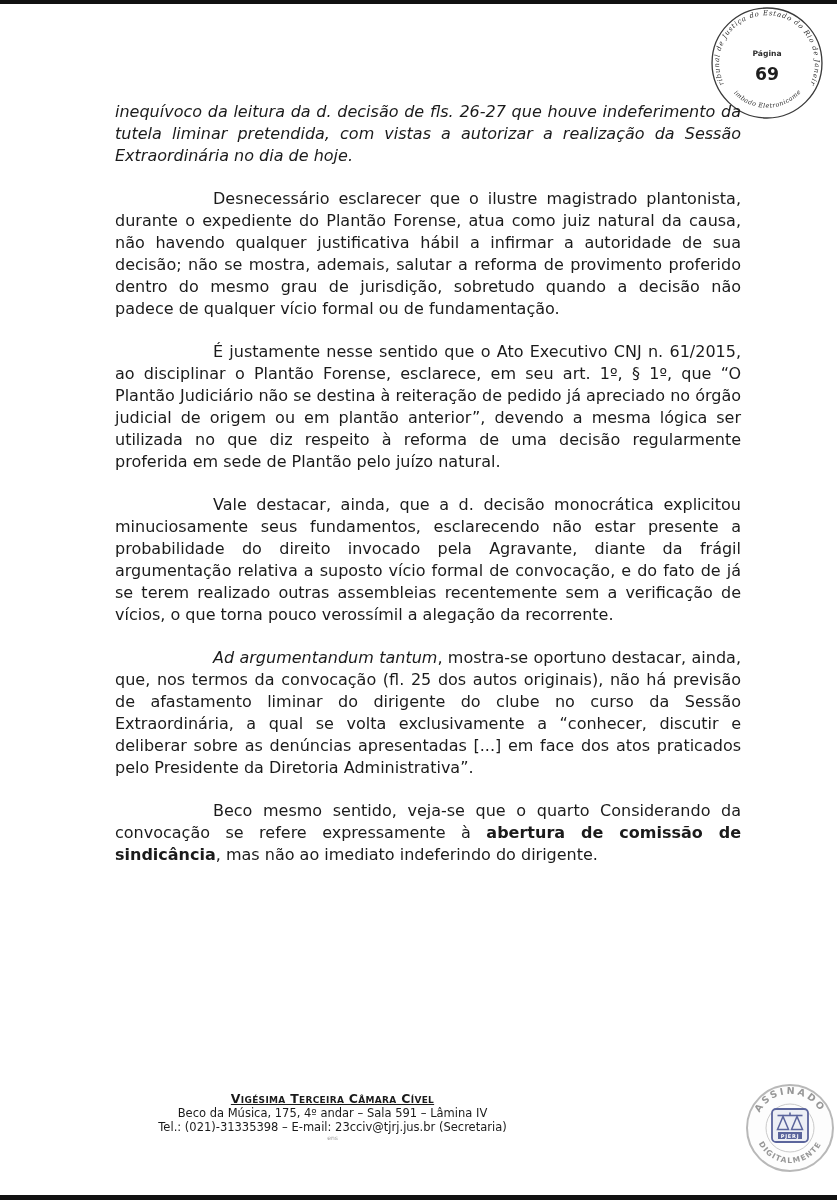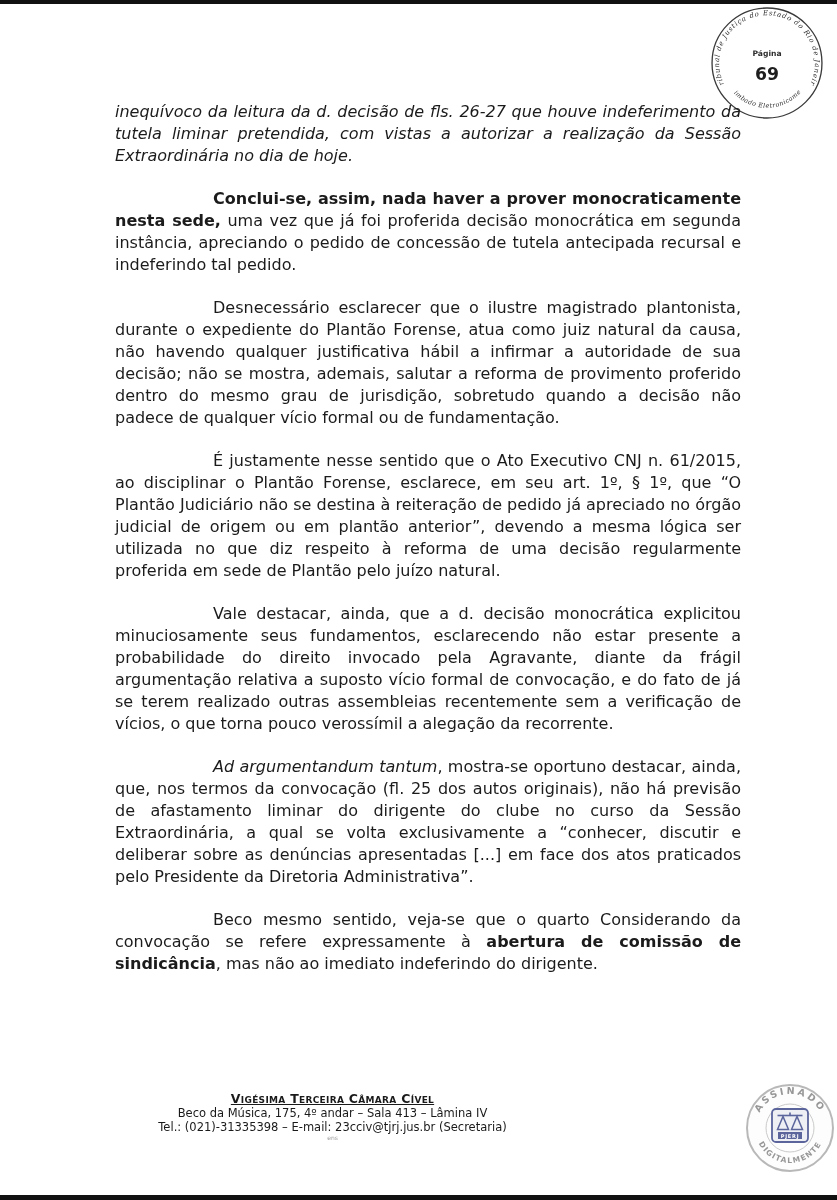--- a/index.html
+++ b/index.html
@@ -81,31 +81,30 @@
     <text x="56" y="49" text-anchor="middle" font-size="7.5" font-weight="bold" fill="#2e2e2e">Página</text>
     <text x="56" y="73" text-anchor="middle" font-size="17" font-weight="bold" fill="#1e1e1e">69</text>
     <text font-family="DejaVu Serif, serif" font-style="italic" font-size="6.2" fill="#2e2e2e" letter-spacing="0.4">
       <textPath href="#arcTopB" startOffset="50%" text-anchor="middle">Carimbado Eletronicamente</textPath>
     </text>
   </svg>
 </div>
 
 <div class="doc-body">
   <p class="no-indent"><span>inequívoco da leitura da d. decisão de fls. 26-27 que houve indeferimento da tutela liminar pretendida, com vistas a autorizar a realização da Sessão Extraordinária no dia de hoje.</span></p>
-  <p><span class="b">Conclui-se, assim, nada haver a prover monocraticamente nesta sede,</span><span> uma vez que já foi proferida decisão monocrática em segunda instância, apreciando o pedido de concessão de tutela antecipada recursal e indeferindo tal pedido.</span></p>
   <p><span>Desnecessário esclarecer que o ilustre magistrado plantonista, durante o expediente do Plantão Forense, atua como juiz natural da causa, não havendo qualquer justificativa hábil a infirmar a autoridade de sua decisão; não se mostra, ademais, salutar a reforma de provimento proferido dentro do mesmo grau de jurisdição, sobretudo quando a decisão não padece de qualquer vício formal ou de fundamentação.</span></p>
   <p><span>É justamente nesse sentido que o Ato Executivo CNJ n. 61/2015, ao disciplinar o Plantão Forense, esclarece, em seu art. 1º, § 1º, que “O Plantão Judiciário não se destina à reiteração de pedido já apreciado no órgão judicial de origem ou em plantão anterior”, devendo a mesma lógica ser utilizada no que diz respeito à reforma de uma decisão regularmente proferida em sede de Plantão pelo juízo natural.</span></p>
   <p><span>Vale destacar, ainda, que a d. decisão monocrática explicitou minuciosamente seus fundamentos, esclarecendo não estar presente a probabilidade do direito invocado pela Agravante, diante da frágil argumentação relativa a suposto vício formal de convocação, e do fato de já se terem realizado outras assembleias recentemente sem a verificação de vícios, o que torna pouco verossímil a alegação da recorrente.</span></p>
   <p><span class="i">Ad argumentandum tantum</span><span>, mostra-se oportuno destacar, ainda, que, nos termos da convocação (fl. 25 dos autos originais), não há previsão de afastamento liminar do dirigente do clube no curso da Sessão Extraordinária, a qual se volta exclusivamente a “conhecer, discutir e deliberar sobre as denúncias apresentadas [...] em face dos atos praticados pelo Presidente da Diretoria Administrativa”.</span></p>
   <p><span>Beco mesmo sentido, veja-se que o quarto Considerando da convocação se refere expressamente à </span><span class="b">abertura de comissão de sindicância</span><span>, mas não ao imediato indeferindo do dirigente.</span></p>
 </div>
 
 <div class="footer">
   <div class="court">Vigésima Terceira Câmara Cível</div>
-  <div>Beco da Música, 175, 4º andar – Sala 413 – Lâmina IV</div>
+  <div>Beco da Música, 175, 4º andar – Sala 591 – Lâmina IV</div>
   <div>Tel.: (021)-31335398 – E-mail: 23cciv@tjrj.jus.br (Secretaria)</div>
   <div class="initials">ens</div>
 </div>
 
 <div class="stamp-bottom">
   <svg viewBox="0 0 92 92" width="92" height="92">
     <defs>
       <path id="arcSigTop" d="M 16.6 63 A 34 34 0 1 1 75.4 63" fill="none"></path>
       <path id="arcSigBot" d="M 15.7 63.5 A 35 35 0 0 0 76.3 63.5" fill="none"></path>
     </defs>

